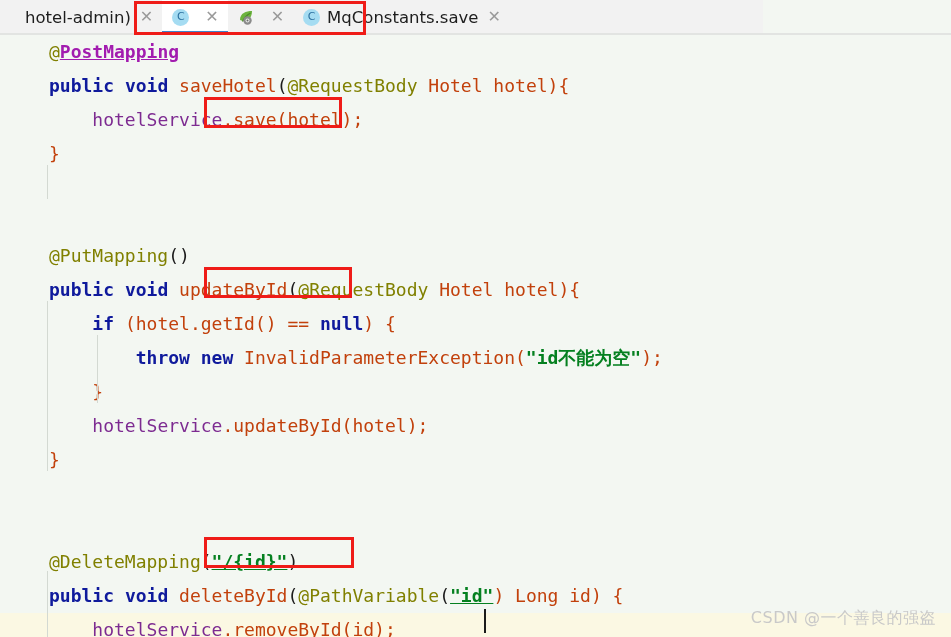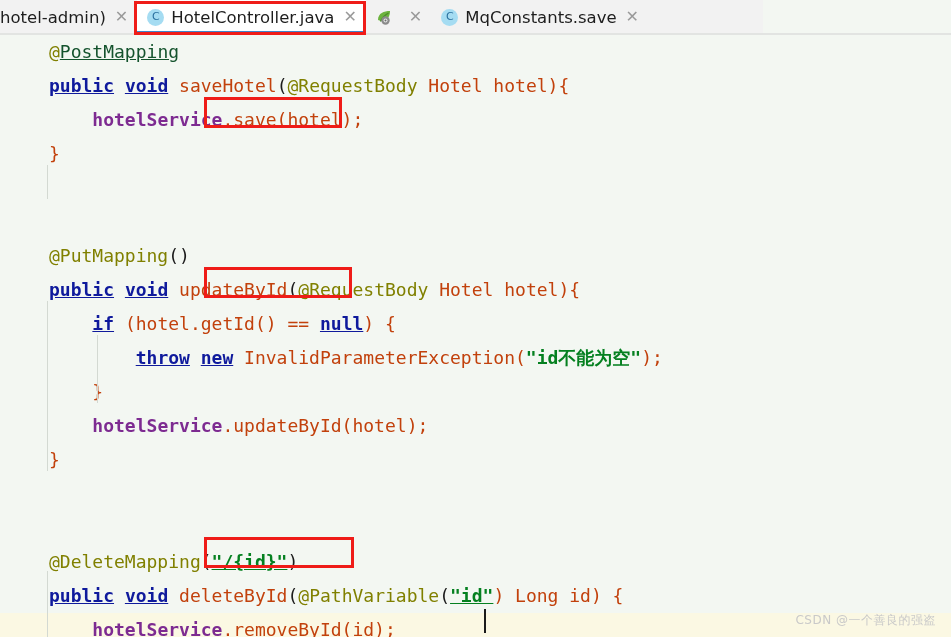--- a/index.html
+++ b/index.html
@@ -19,20 +19,21 @@
   
   .tabbar {
     position: absolute;
     left: 0; top: 0;
     width: 763px;
     height: 34px;
     background: #f2f2f2;
     display: flex;
     align-items: stretch;
     box-sizing: border-box;
+    padding-left: 25px;
   }
   .tabbar-underline {
     position: absolute;
     left: 0; top: 33px;
     width: 951px;
     height: 2px;
     background: #e2e4e2;
   }
   .tab {
     display: flex;
@@ -138,26 +139,26 @@
     background: #fbf8e3;
   }
   
   .guide {
     position: absolute;
     width: 1px;
     background: #d3d9d2;
   }
 
   
-  .kw       { color: #0f1a9c; font-weight: bold; text-decoration: underline; }
+  .kw       { color: #0f1a9c; font-weight: bold; }
   .anno     { color: #808000; }
-  .anno-lnk { color: #14532d; text-decoration: underline; }
+  .anno-lnk { color: #a21caf; text-decoration: underline; font-weight: bold; }
   .str      { color: #058020; font-weight: bold; }
   .str-lnk  { color: #058020; font-weight: bold; text-decoration: underline; }
-  .fld      { color: #7d2b91; font-weight: bold; }
+  .fld      { color: #7d2b91; font-weight: normal; }
   .plain    { color: #c2410c; }
   .punct    { color: #1b1b1b; }
 
   
   .redbox {
     position: absolute;
     border: 3px solid #ef1c18;
     box-sizing: border-box;
     pointer-events: none;
   }
@@ -168,21 +169,21 @@
     width: 2px;
     background: #1b1b1b;
   }
 
   
   .watermark {
     position: absolute;
     right: 15px;
     bottom: 8px;
     font-family: "DejaVu Sans", sans-serif;
-    font-size: 12px;
+    font-size: 16px;
     color: #c9c9c9;
     letter-spacing: 0.5px;
     white-space: nowrap;
   }
 </style>
 </head>
 <body>
 
 <div id="app">
 
@@ -190,21 +191,20 @@
 
     <div class="tab tab-cut">
       <span class="tab-label">hotel-admin)</span>
       <span class="tab-close">✕</span>
     </div>
 
     <div class="tab active">
       <span class="tab-icon icon-class">
         <span>C</span>
       </span>
-      <span class="tab-label">HotelController.java</span>
       <span class="tab-close">✕</span>
     </div>
 
     <div class="tab">
       <span class="tab-icon icon-spring">
         <svg width="17" height="17" viewBox="0 0 17 17">
           <path d="M2 11 C2 4, 8 2, 14 2 C14 8, 11 12, 5 12 Z" fill="#6cb33e"></path>
           <path d="M4.5 12.5 C6 9, 9 6, 12.5 4" stroke="#4b8a2a" stroke-width="1.2" fill="none"></path>
           <circle cx="9.5" cy="11.5" r="4.2" fill="#8a8a8a"></circle>
           <circle cx="9.5" cy="11.5" r="2.0" fill="#e8eae8"></circle>

